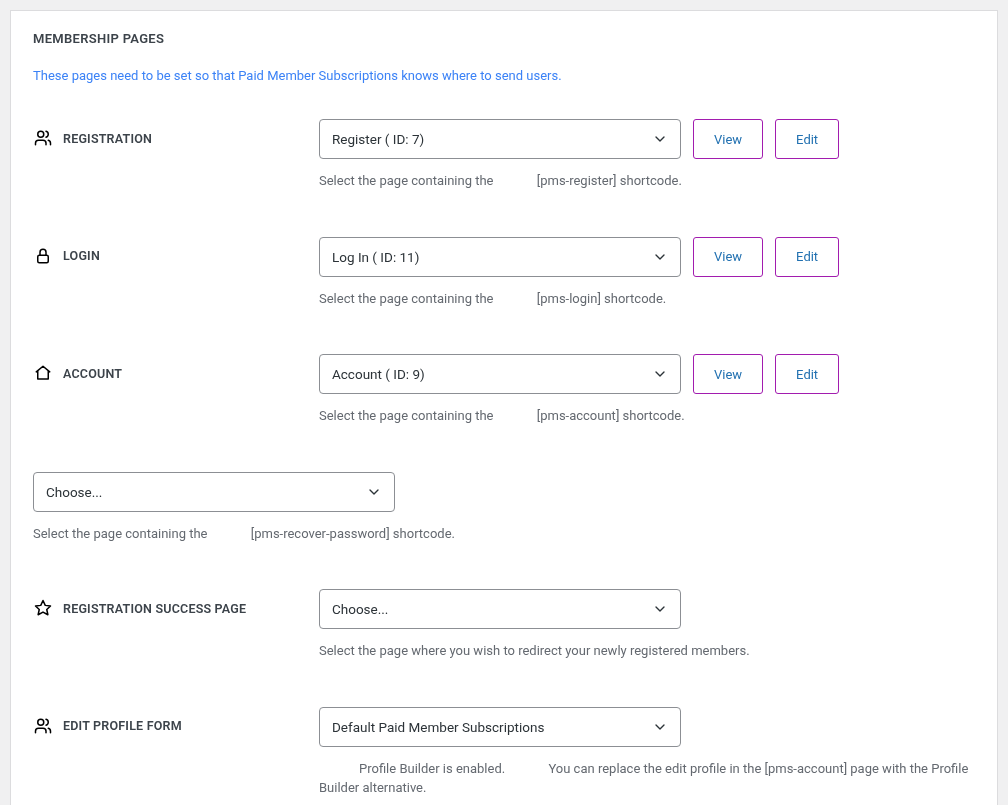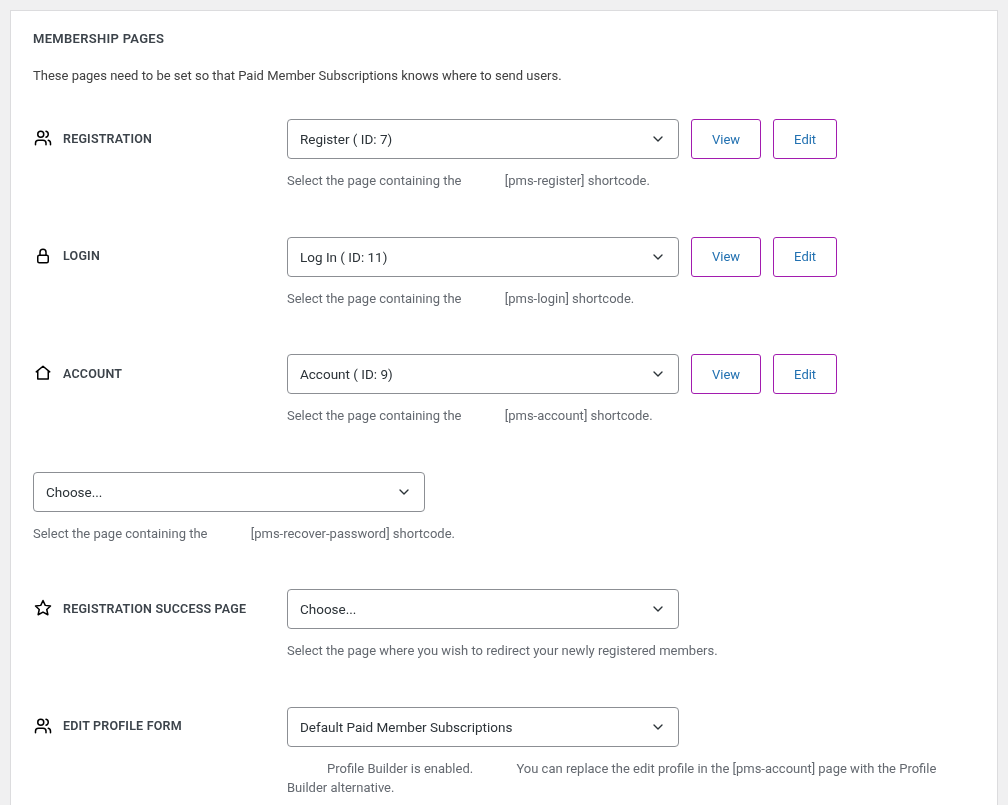--- a/index.html
+++ b/index.html
@@ -17,27 +17,28 @@
     }
     .panel-title {
       font-size: 13px;
       font-weight: 600;
       letter-spacing: 0.3px;
       margin-bottom: 22px;
       color: #3c434a;
     }
     .panel-desc {
       font-size: 13px;
-      color: #404040;
+      color: #3b82f6;
       margin-bottom: 36px;
     }
     .row {
       display: flex;
       align-items: flex-start;
       margin-bottom: 46px;
+      gap: 32px;
     }
     .row:last-child { margin-bottom: 0; }
     .label-col {
       width: 254px;
       display: flex;
       align-items: center;
       gap: 10px;
       padding-top: 9px;
       flex-shrink: 0;
     }
@@ -58,21 +59,21 @@
     }
     .ctrl-col {
       flex: 1;
     }
     .ctrl-line {
       display: flex;
       gap: 12px;
       align-items: center;
     }
     .select {
-      width: 392px;
+      width: 362px;
       height: 40px;
       border: 1px solid #8c8f94;
       border-radius: 4px;
       background: #fff;
       display: flex;
       align-items: center;
       justify-content: space-between;
       padding: 0 12px;
       font-size: 13.5px;
       color: #2c3338;

